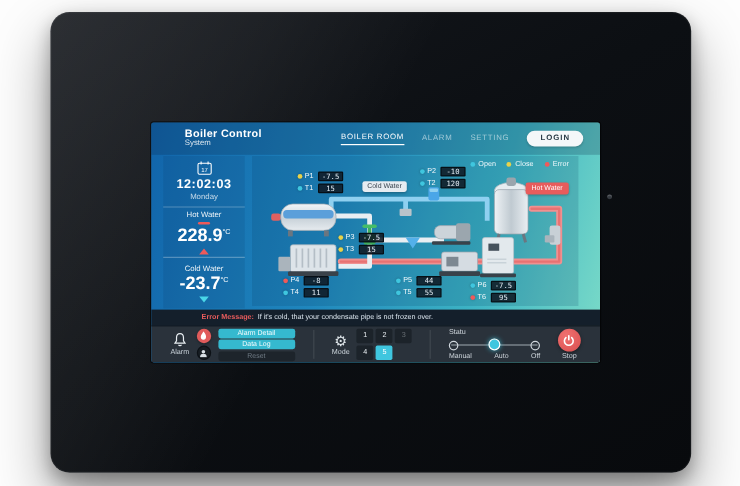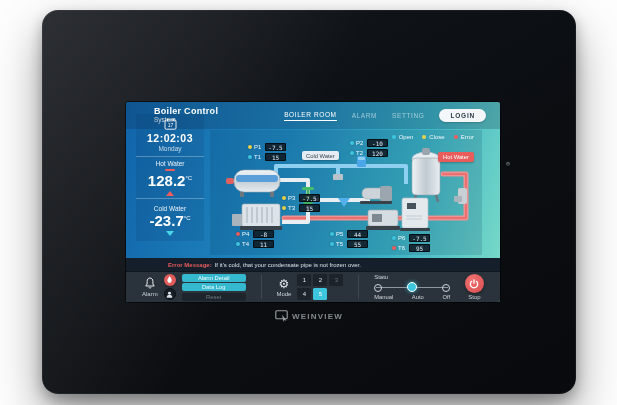--- a/index.html
+++ b/index.html
@@ -26,21 +26,21 @@
   .title-block{padding-left:28px;line-height:1.05;}
   .title{font-size:9px;font-weight:bold;color:#fff;letter-spacing:.3px;}
   .subtitle{font-size:6.5px;color:rgba(255,255,255,.85);}
   .nav{margin-left:auto;display:flex;align-items:center;gap:15px;padding-right:14px;}
   .nav-item{font-size:6.5px;letter-spacing:.6px;color:rgba(255,255,255,.55);cursor:pointer;}
   .nav-item.active{color:#fff;border-bottom:1px solid #fff;padding-bottom:2px;}
   .login{background:#f4f7f9;color:#2b3b47;font-size:6.5px;font-weight:bold;letter-spacing:.8px;
     padding:3px 11px;border-radius:9px;cursor:pointer;box-shadow:0 1px 2px rgba(0,0,0,.2);}
 
   
-  .sidebar{position:absolute;left:10px;top:12px;width:68px;height:127px;display:flex;flex-direction:column;
+  .sidebar{position:absolute;left:10px;top:28px;width:68px;height:127px;display:flex;flex-direction:column;
     background:rgba(10,45,80,.12);}
   .tile{flex:1;display:flex;flex-direction:column;align-items:center;justify-content:center;gap:1px;}
   .tile + .tile{border-top:1px solid rgba(255,255,255,.28);}
   .cal{display:block;margin-bottom:1px;}
   .time{font-size:10.5px;font-weight:bold;color:#fff;letter-spacing:.5px;}
   .weekday{font-size:6.5px;color:rgba(255,255,255,.75);}
   .t-label{font-size:6.5px;color:rgba(255,255,255,.92);}
   .t-underline{width:10px;height:2px;background:#ef5a5a;border-radius:1px;margin:1px 0;}
   .t-value{font-size:15px;font-weight:bold;color:#fff;line-height:1;}
   .t-unit{font-size:6px;vertical-align:super;font-weight:normal;}
@@ -149,21 +149,21 @@
             <line x1="9.4" y1="0.6" x2="9.4" y2="3" stroke="#fff" stroke-width="0.9"></line>
             <text x="6.5" y="9.4" font-size="5" fill="#fff" text-anchor="middle" font-family="Liberation Sans, sans-serif">17</text>
           </svg>
           <div class="time">12:02:03</div>
           <div class="weekday">Monday</div>
         </div>
         <div class="tile">
           <div class="t-label">Hot Water</div>
           <div class="t-underline"></div>
           <div class="t-value">
-            <span>128.2</span><span class="t-unit">°C</span>
+            <span>228.9</span><span class="t-unit">°C</span>
           </div>
           <div class="tri-up"></div>
         </div>
         <div class="tile">
           <div class="t-label">Cold Water</div>
           <div class="t-value">
             <span>-23.7</span><span class="t-unit">°C</span>
           </div>
           <div class="tri-down"></div>
         </div>
@@ -409,21 +409,14 @@
             <svg width="10" height="10" viewBox="0 0 12 12">
               <path d="M6 1 V5" stroke="#fff" stroke-width="1.6" stroke-linecap="round"></path>
               <path d="M3.1 2.8 A4.4 4.4 0 1 0 8.9 2.8" fill="none" stroke="#fff" stroke-width="1.6" stroke-linecap="round"></path>
             </svg>
           </div>
           <span class="stop-label">Stop</span>
         </div>
       </div>
     </div>
 
-    <div class="brand">
-      <svg width="13" height="12" viewBox="0 0 13 12">
-        <rect x="0.8" y="0.8" width="11.4" height="8" rx="1" fill="none" stroke="#9aa0a5" stroke-width="1.1"></rect>
-        <polygon points="7,4.5 11.6,10.8 9.3,10 8.5,12 " fill="#9aa0a5"></polygon>
-      </svg>
-      <span class="brand-text">WEINVIEW</span>
-    </div>
   </div>
 </div>
 
 </body></html>

